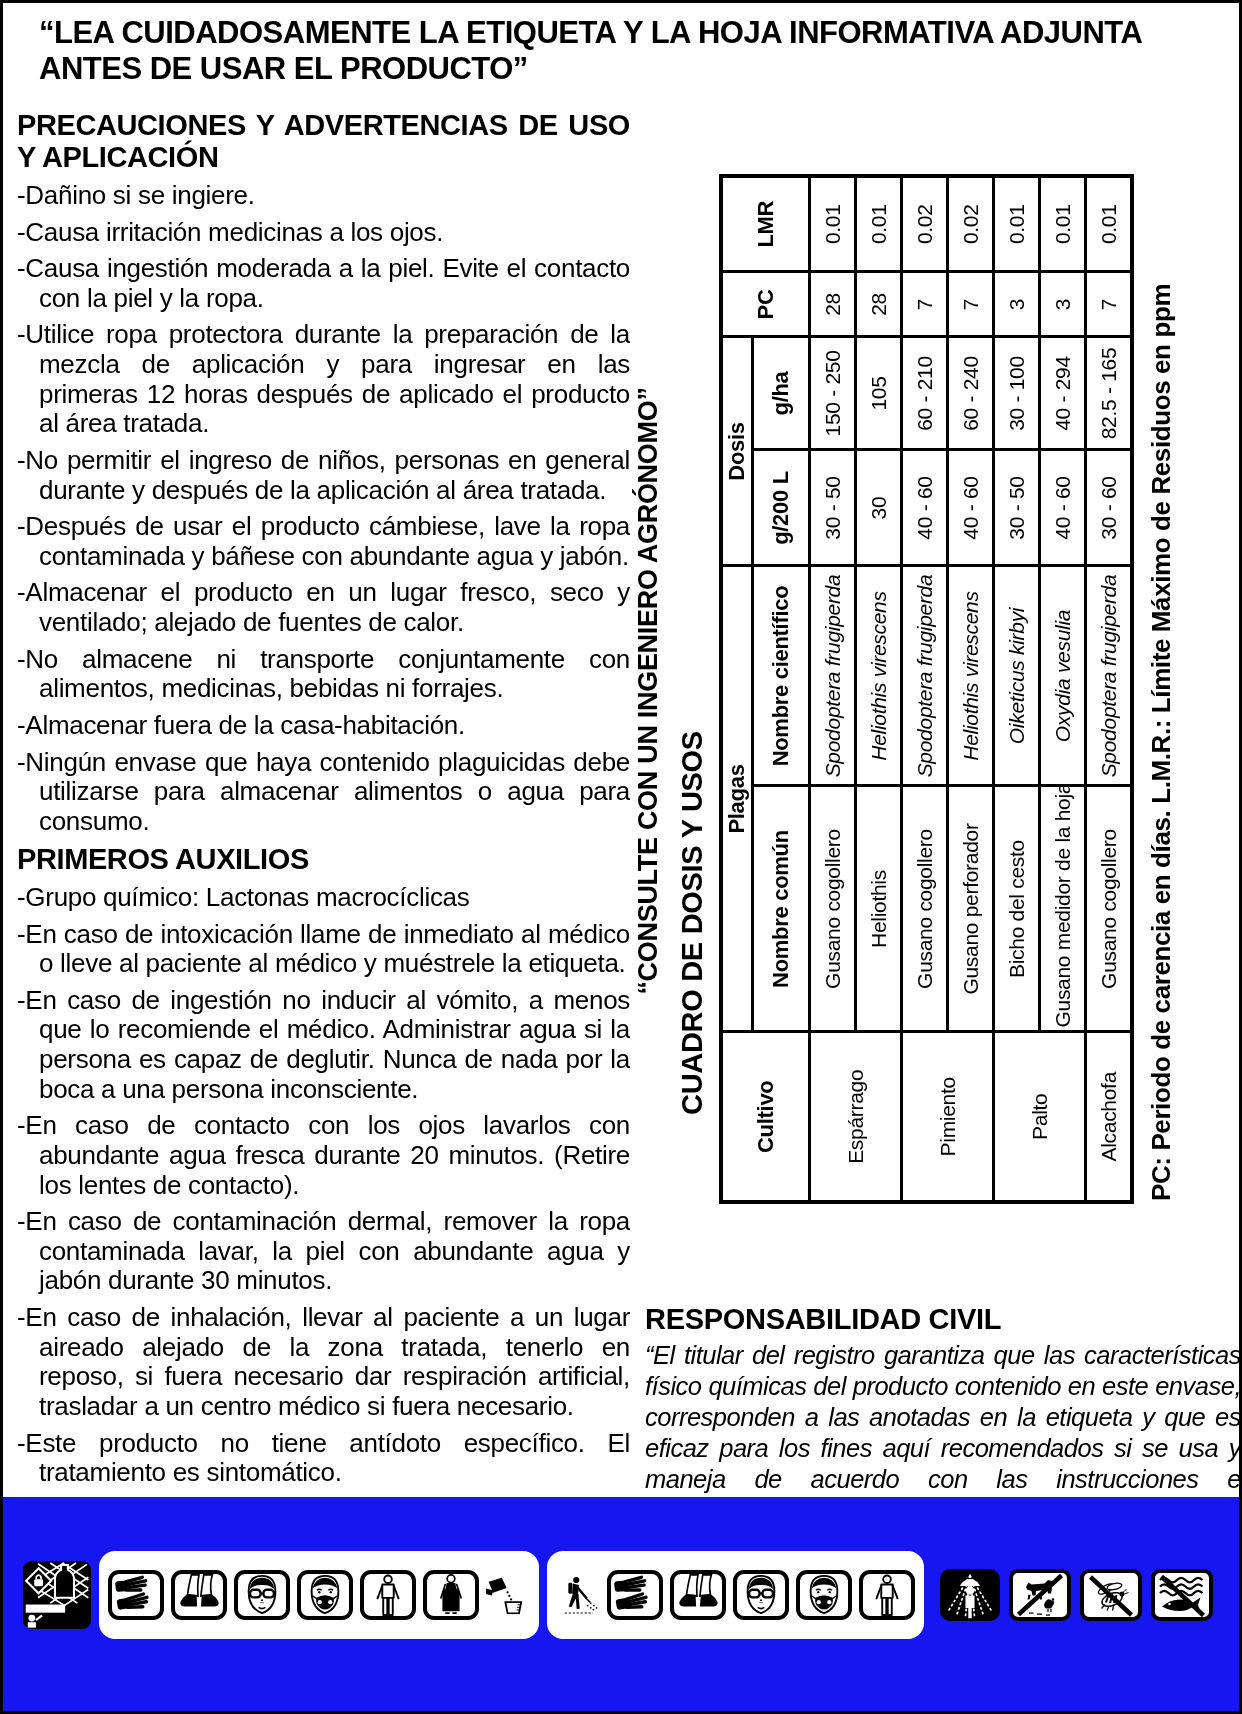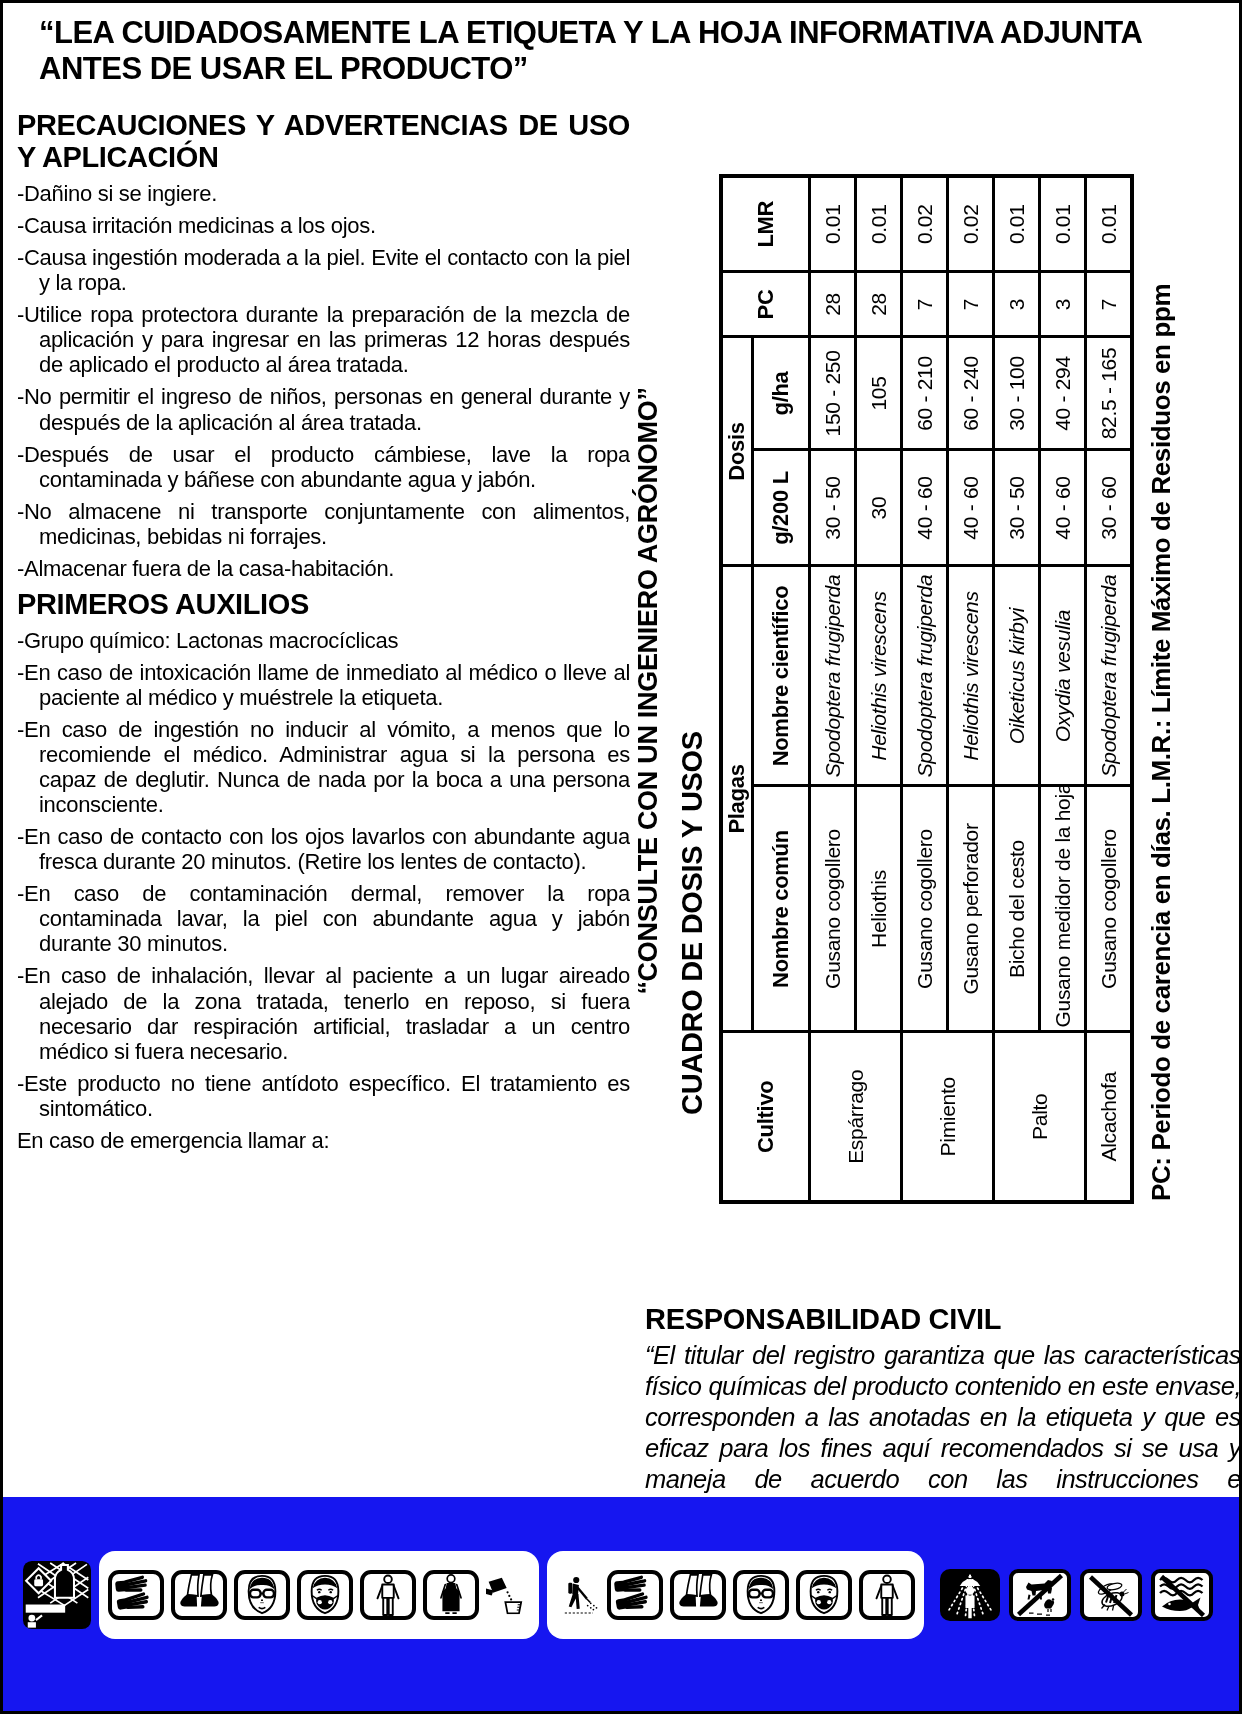--- a/index.html
+++ b/index.html
@@ -8,21 +8,21 @@
         font-family:"Liberation Sans", sans-serif;color:#000;}
 
   
   .top-header{position:absolute;top:12px;left:36px;right:36px;
               font-weight:bold;font-size:31px;line-height:1.15;letter-spacing:-0.5px;}
 
   
   .left-col{position:absolute;left:14px;top:102px;width:613px;height:1390px;overflow:hidden;}
   .sec-title{font-weight:bold;font-size:29px;line-height:1.12;margin:4px 0 6px 0;
              text-align:justify;letter-spacing:-0.4px;}
-  .item{font-size:22px;line-height:1.14;margin:7px 0;text-align:justify;
+  .item{font-size:26px;line-height:1.14;margin:7px 0;text-align:justify;
         padding-left:22px;text-indent:-22px;letter-spacing:-0.3px;}
   .item.no-dash{padding-left:0;text-indent:0;}
 
   
   .rot-wrap{position:absolute;left:628px;top:168px;width:0;height:0;}
   .rot-inner{position:absolute;left:0;top:0;width:1040px;height:560px;
              transform-origin:0 0;transform:rotate(-90deg) translateX(-1040px);}
   .advice{font-weight:bold;font-size:27px;text-align:center;margin:2px 0 12px 0;letter-spacing:-0.3px;}
   .cuadro-title{font-weight:bold;font-size:29px;margin:0 0 10px 96px;letter-spacing:-0.3px;}
   table.dose{border-collapse:collapse;border:4px solid #000;table-layout:fixed;
@@ -72,22 +72,24 @@
   </div>
 
   <div class="left-col">
     <div class="sec-title">PRECAUCIONES Y ADVERTENCIAS DE USO Y APLICACIÓN</div>
     <p class="item">-Dañino si se ingiere.</p>
     <p class="item">-Causa irritación medicinas a los ojos.</p>
     <p class="item">-Causa ingestión moderada a la piel. Evite el contacto con la piel y la ropa.</p>
     <p class="item">-Utilice ropa protectora durante la preparación de la mezcla de aplicación y para ingresar en las primeras 12 horas después de aplicado el producto al área tratada.</p>
     <p class="item">-No permitir el ingreso de niños, personas en general durante y después de la aplicación al área tratada.</p>
     <p class="item">-Después de usar el producto cámbiese, lave la ropa contaminada y báñese con abundante agua y jabón.</p>
+    <p class="item">-Almacenar el producto en un lugar fresco, seco y ventilado; alejado de fuentes de calor.</p>
     <p class="item">-No almacene ni transporte conjuntamente con alimentos,  medicinas, bebidas ni forrajes.</p>
     <p class="item">-Almacenar fuera de la casa-habitación.</p>
+    <p class="item">-Ningún envase que haya contenido plaguicidas debe utilizarse para almacenar alimentos o agua para consumo.</p>
 
     <div class="sec-title">PRIMEROS AUXILIOS</div>
     <p class="item">-Grupo químico:  Lactonas macrocíclicas</p>
     <p class="item">-En caso de intoxicación llame de inmediato al médico o lleve al paciente al médico y muéstrele la etiqueta.</p>
     <p class="item">-En caso de ingestión no inducir al vómito, a menos que lo recomiende el médico. Administrar agua si la persona es capaz de deglutir. Nunca de nada por la boca a una persona inconsciente.</p>
     <p class="item">-En caso de contacto con los ojos lavarlos con abundante agua fresca durante 20 minutos. (Retire los lentes de contacto).</p>
     <p class="item">-En caso de contaminación  dermal, remover la ropa contaminada lavar, la piel con abundante agua y jabón durante 30 minutos.</p>
     <p class="item">-En caso de inhalación, llevar al paciente a un lugar aireado alejado de la zona tratada, tenerlo en reposo, si fuera necesario dar respiración artificial, trasladar a un centro médico si fuera necesario.</p>
     <p class="item">-Este producto no tiene antídoto específico. El tratamiento es sintomático.</p>
     <p class="item no-dash">En caso de emergencia llamar a:</p>

